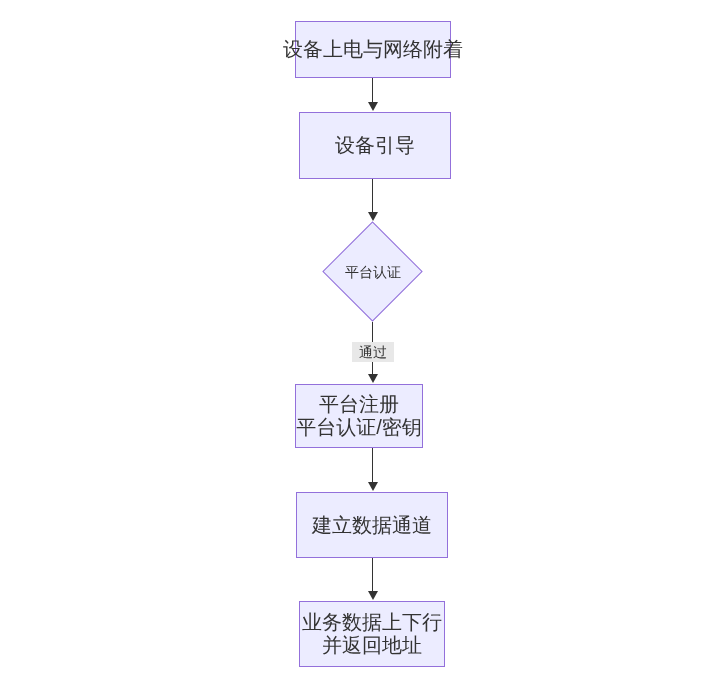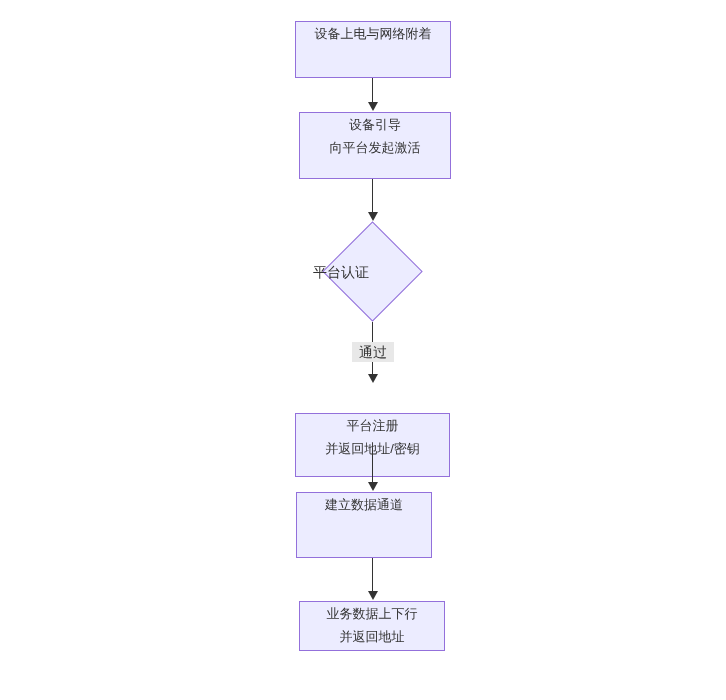--- a/index.html
+++ b/index.html
@@ -16,40 +16,40 @@
     overflow: hidden;
   }
   .node {
     position: absolute;
     box-sizing: border-box;
     background: var(--node-fill, #ECECFF);
     border: 1px solid var(--node-border, #9370DB);
     display: flex;
     flex-direction: column;
     align-items: center;
-    justify-content: flex-start;
+    justify-content: center;
     text-align: center;
-    font-size: 13px;
+    font-size: 20px;
     line-height: 23px;
     color: var(--text, #333333);
   }
   .node span { display: block; white-space: nowrap; }
   .diamond {
     position: absolute;
     box-sizing: border-box;
     width: 71px;
     height: 71px;
     background: var(--node-fill, #ECECFF);
     border: 1px solid var(--node-border, #9370DB);
     transform: rotate(45deg);
   }
   .diamond-label {
     position: absolute;
     width: 120px;
-    text-align: left;
+    text-align: center;
     font-size: 14px;
     line-height: 23px;
     color: var(--text, #333333);
   }
   .edge-line {
     position: absolute;
     width: 1px;
     background: var(--edge, #333333);
   }
   .arrowhead {
@@ -78,46 +78,45 @@
 
   <div class="node" style="left:295px; top:21px; width:156px; height:57px;">
     <span>设备上电与网络附着</span>
   </div>
 
   <div class="edge-line" style="left:372px; top:78px; height:24px;"></div>
   <div class="arrowhead" style="left:368px; top:102px;"></div>
 
   <div class="node" style="left:299px; top:112px; width:152px; height:67px;">
     <span>设备引导</span>
-    <span>向平台发起激活</span>
   </div>
 
   <div class="edge-line" style="left:372px; top:179px; height:33px;"></div>
   <div class="arrowhead" style="left:368px; top:212px;"></div>
 
   <div class="diamond" style="left:337px; top:236px;"></div>
   <div class="diamond-label" style="left:313px; top:261px;">平台认证</div>
 
   <div class="edge-line" style="left:372px; top:322px; height:52px;"></div>
   <div class="arrowhead" style="left:368px; top:374px;"></div>
   <div class="edge-label" style="left:373px; top:342px;">通过</div>
 
-  <div class="node" style="left:295px; top:384px; width:155px; height:64px;margin-top:29px;">
+  <div class="node" style="left:295px; top:384px; width:128px; height:64px;">
     <span>平台注册</span>
-    <span>并返回地址/密钥</span>
+    <span>平台认证/密钥</span>
   </div>
 
   <div class="edge-line" style="left:372px; top:448px; height:34px;"></div>
   <div class="arrowhead" style="left:368px; top:482px;"></div>
 
-  <div class="node" style="left:296px; top:492px; width:136px; height:66px;">
+  <div class="node" style="left:296px; top:492px; width:152px; height:66px;">
     <span>建立数据通道</span>
   </div>
 
   <div class="edge-line" style="left:372px; top:558px; height:33px;"></div>
   <div class="arrowhead" style="left:368px; top:591px;"></div>
 
-  <div class="node" style="left:299px; top:601px; width:146px; height:50px;">
+  <div class="node" style="left:299px; top:601px; width:146px; height:66px;">
     <span>业务数据上下行</span>
     <span>并返回地址</span>
   </div>
 
 </div>
 
 </body></html>

